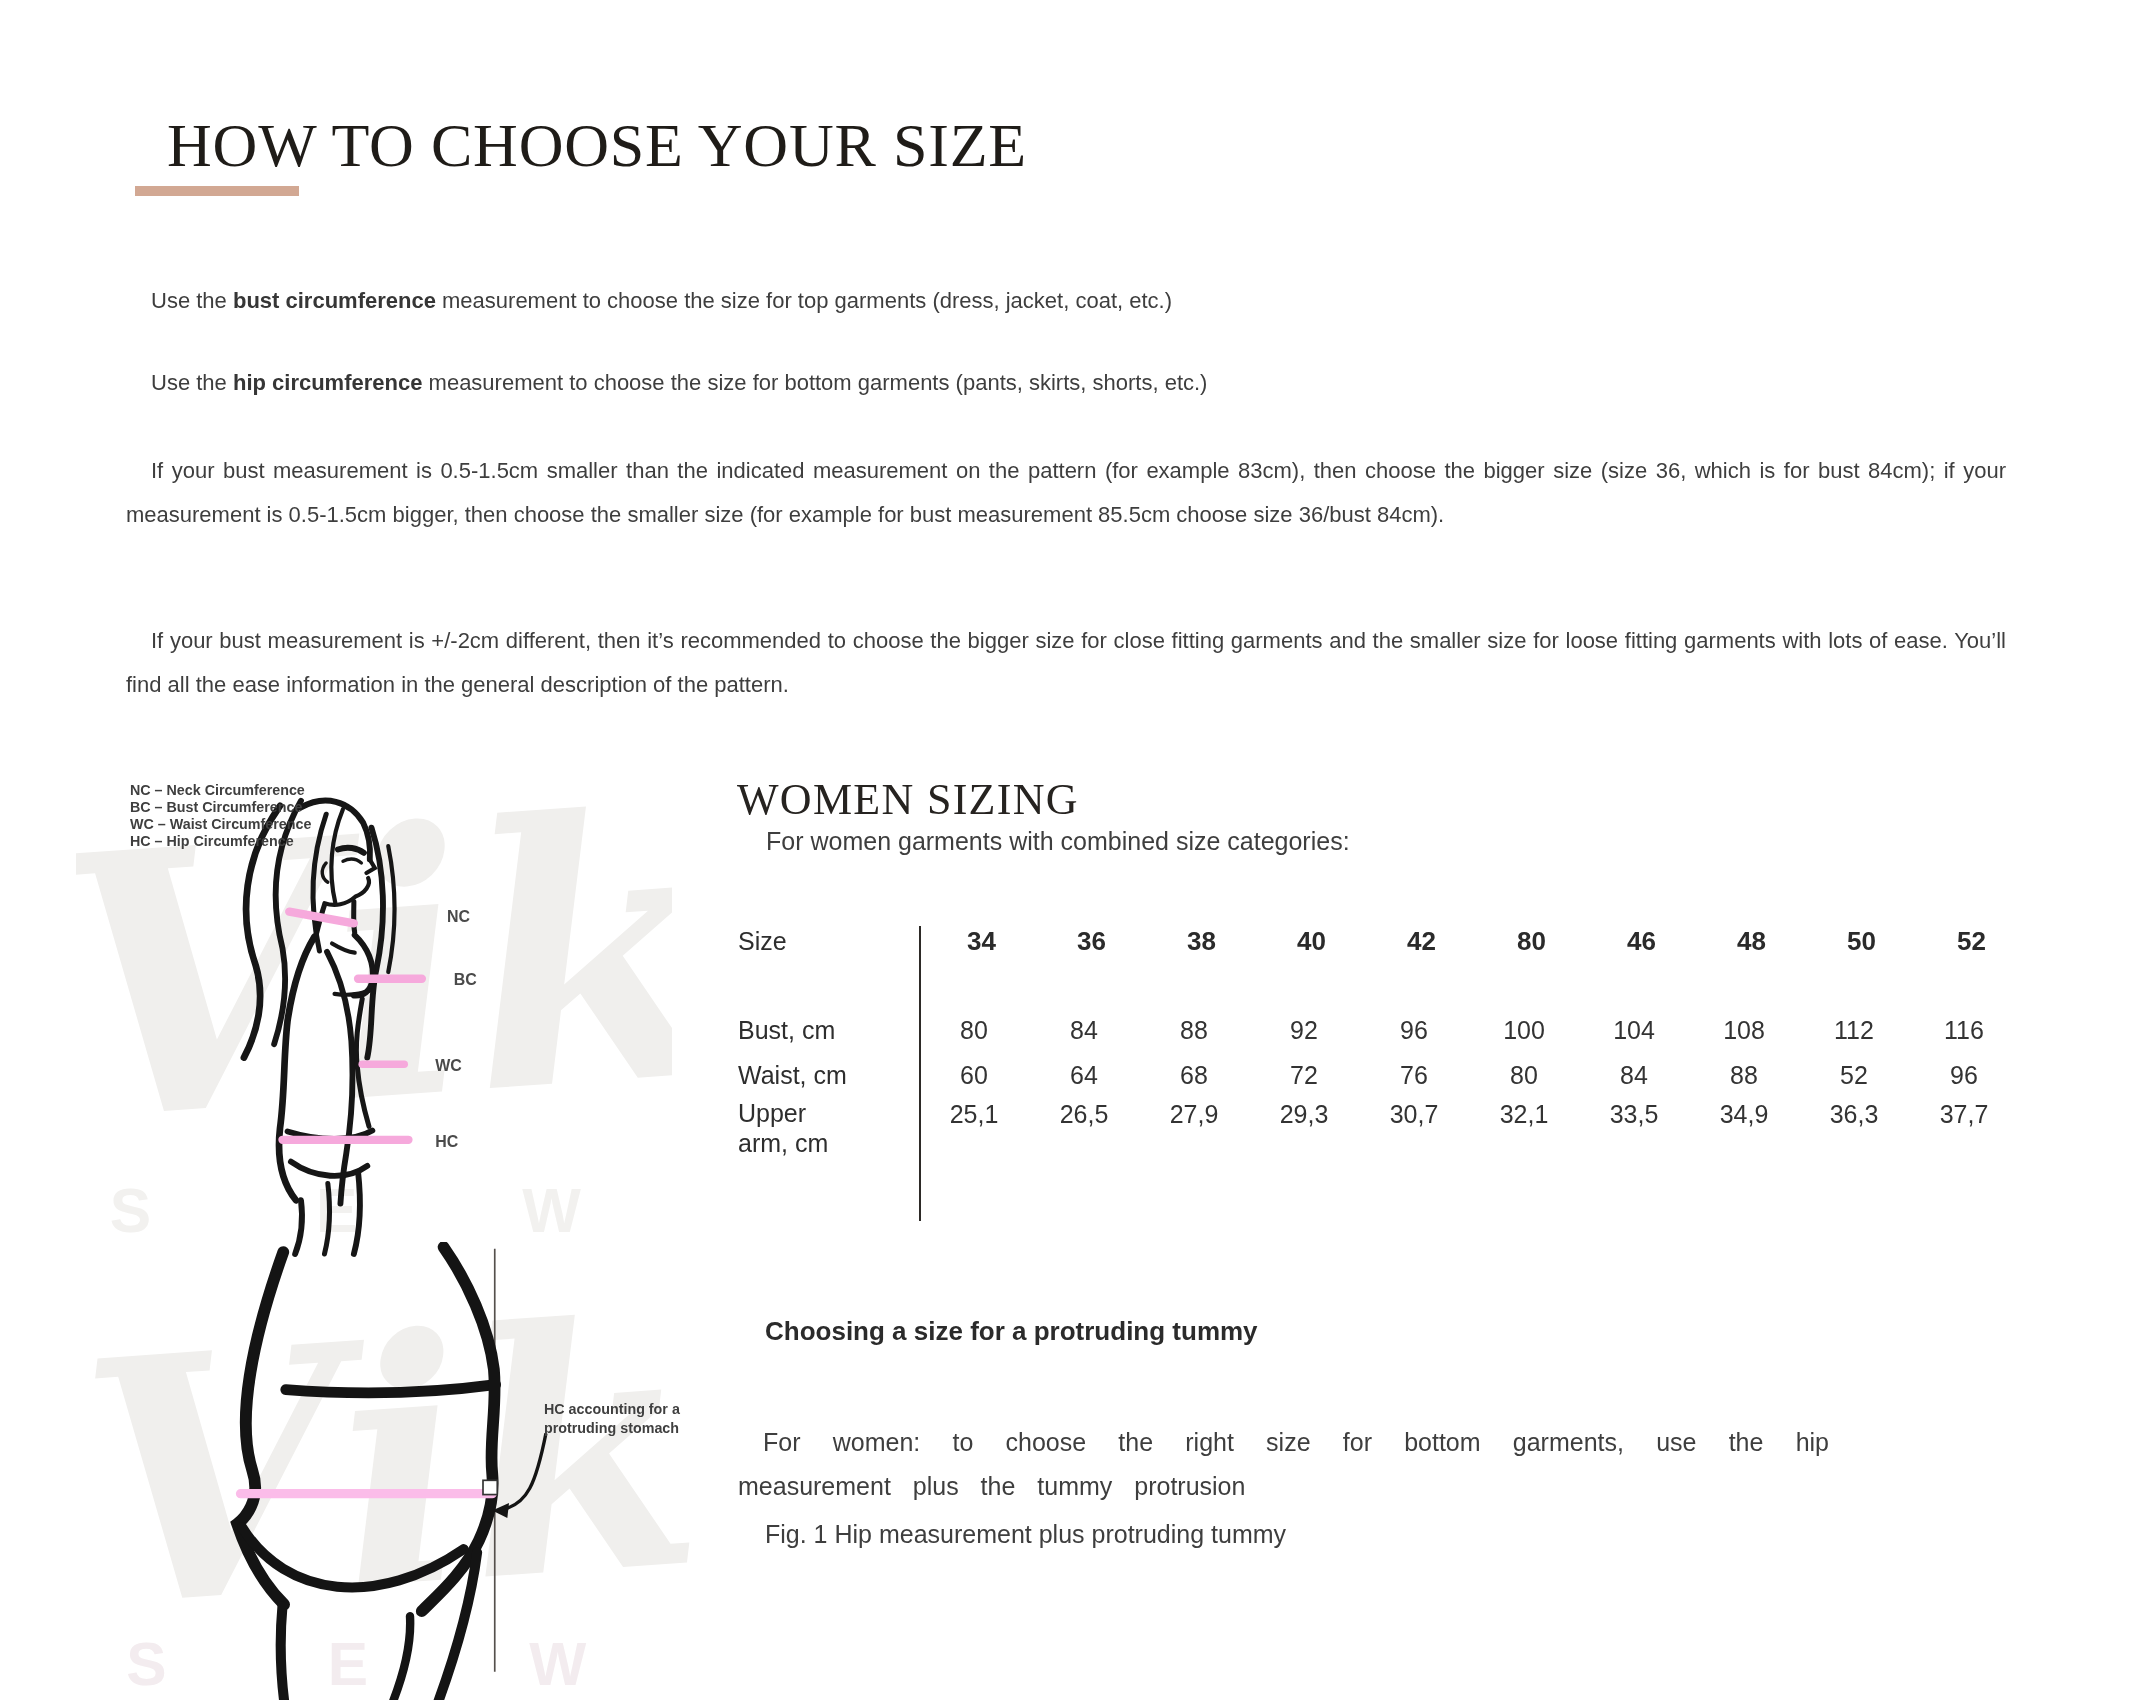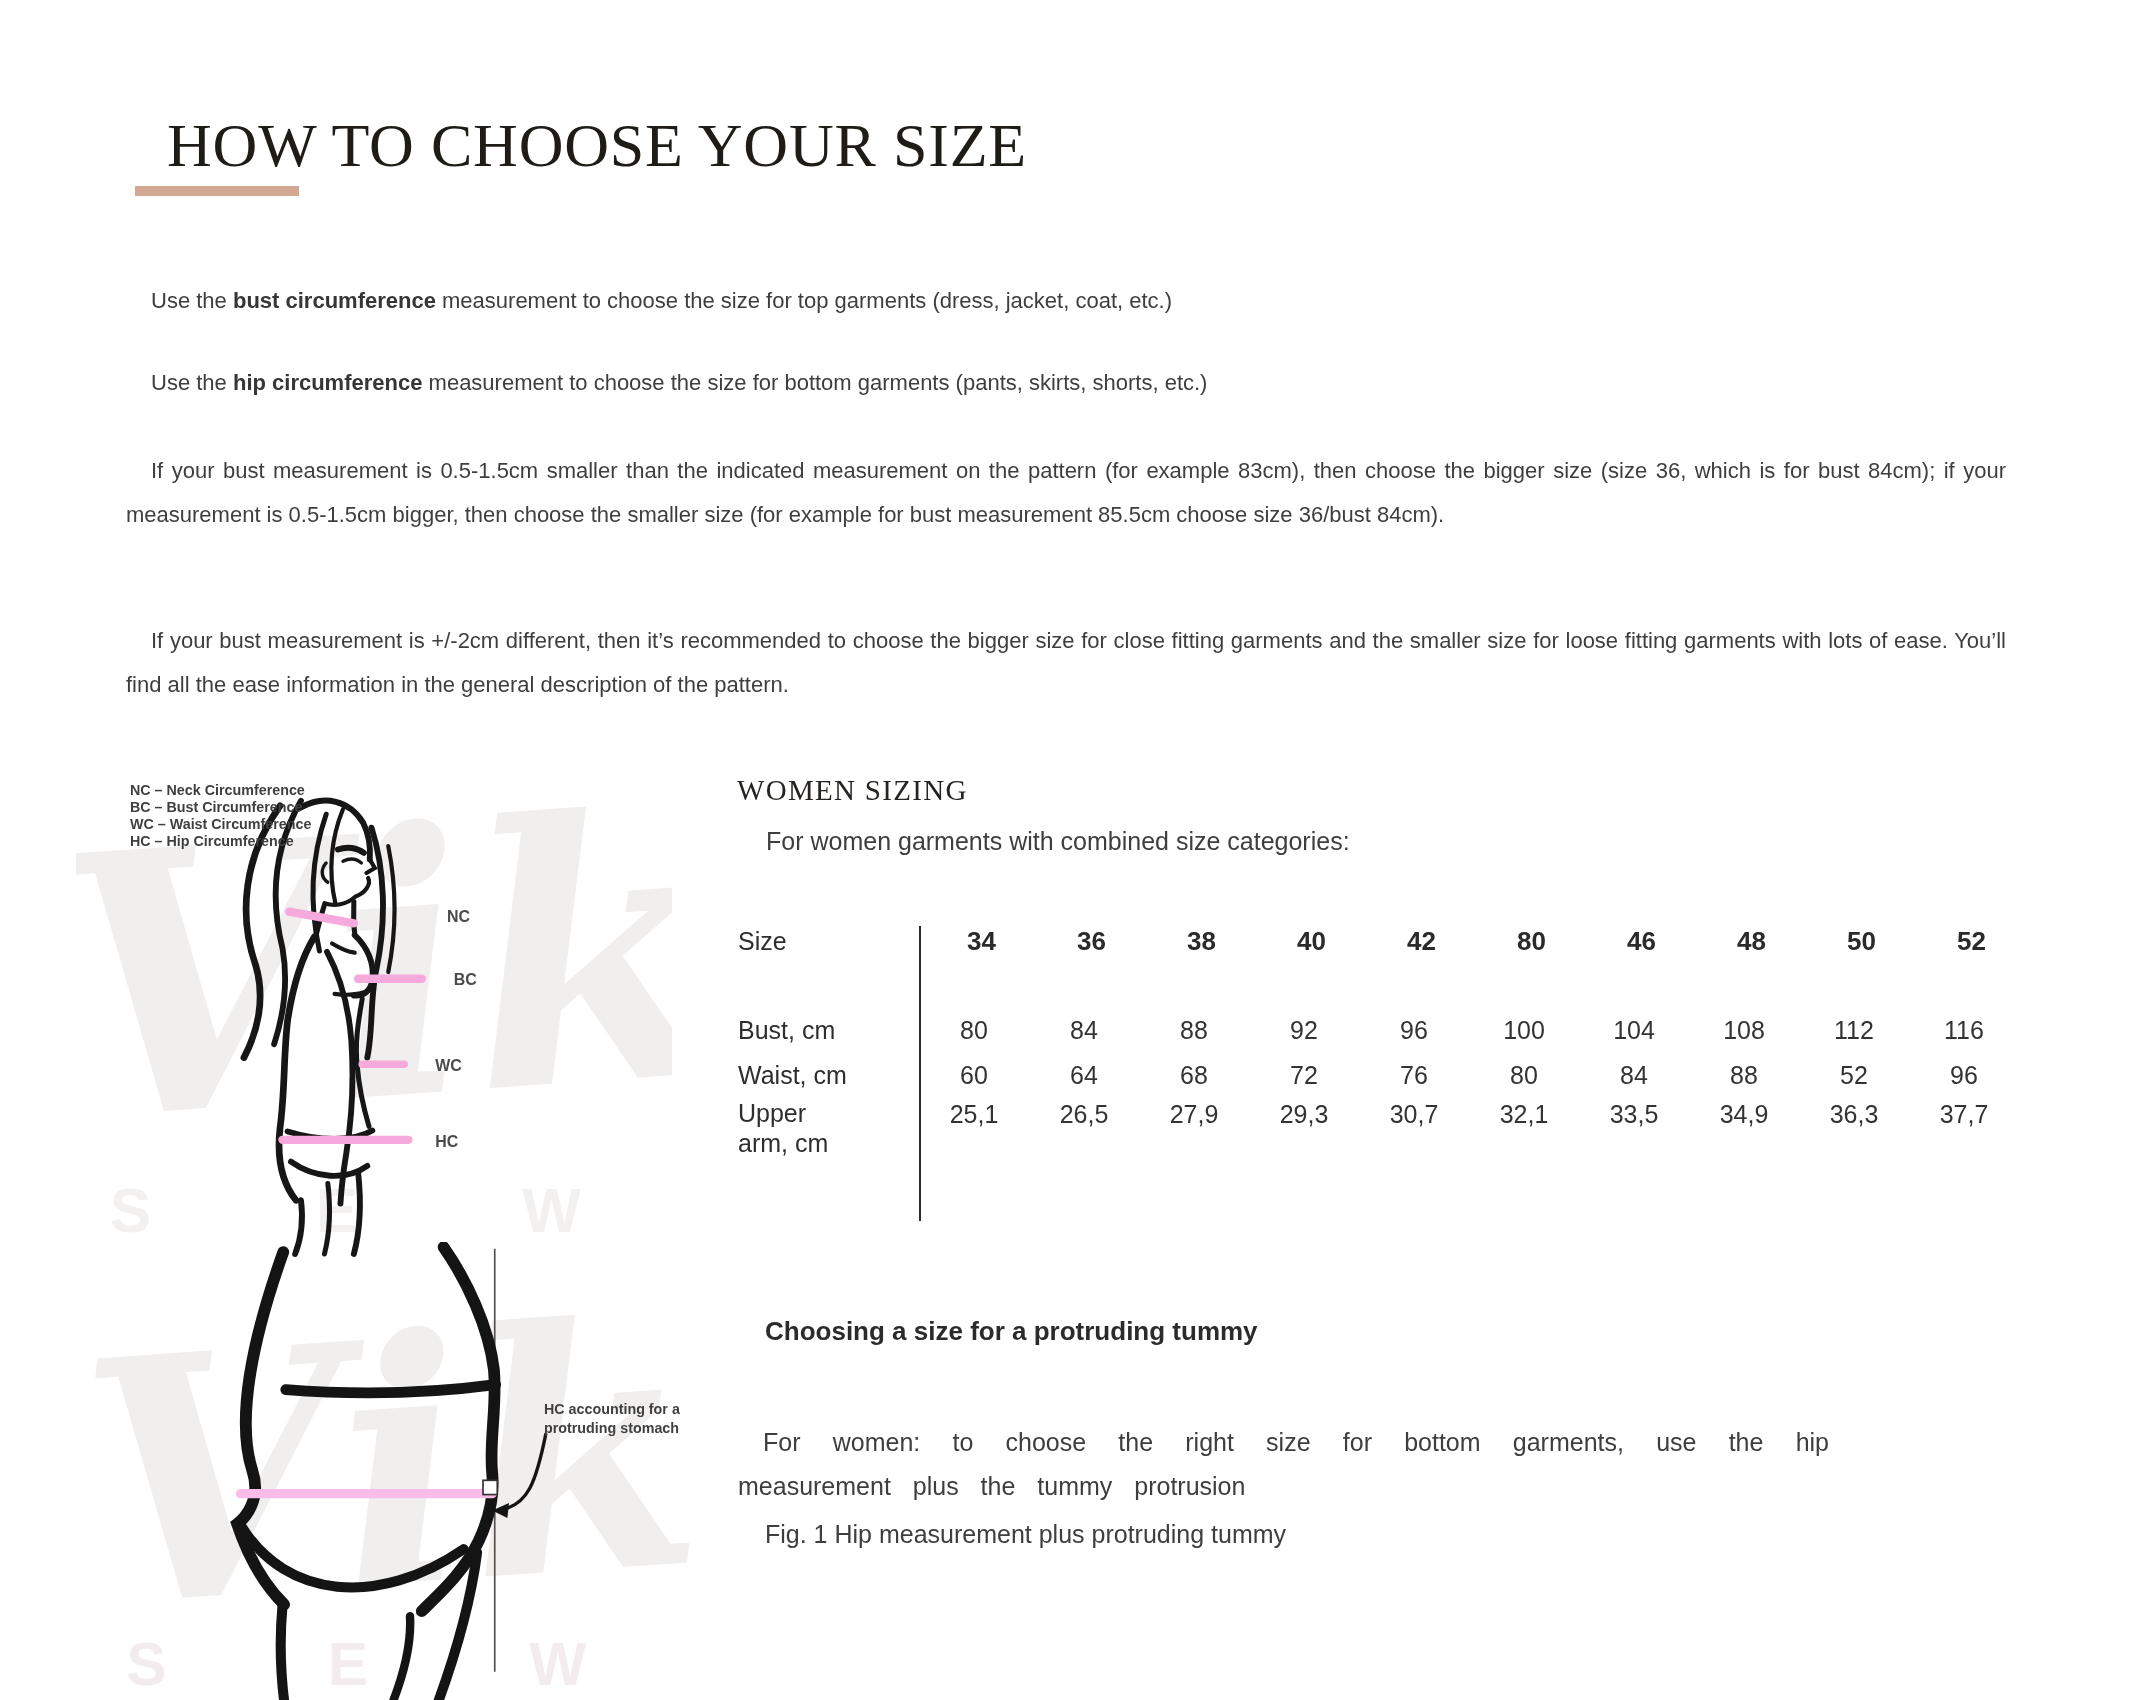--- a/index.html
+++ b/index.html
@@ -15,21 +15,21 @@
   }
   .title-underline{left:135px;top:186px;width:164px;height:10px;background:#d2a893;}
   
   .para{left:126px;width:1880px;font-size:22px;line-height:44px;text-indent:25px;color:#3e3e3e;}
   .para.just{text-align:justify;}
   .para b{font-weight:700;color:#363636;}
   
   .legend{left:130px;top:782px;font-size:14.3px;line-height:17px;font-weight:700;color:#3f3f3f;}
   
   .h2{
-    left:737px;top:774px;font-family:"Liberation Serif",serif;font-size:29px;
+    left:737px;top:774px;font-family:"Liberation Serif",serif;font-size:44px;
     letter-spacing:1.3px;color:#262320;font-weight:400;white-space:nowrap;
   }
   .sub{left:738px;top:827px;font-size:25px;color:#3e3e3e;white-space:nowrap;margin-left:28px;}
   
   .size-table{left:738px;top:916px;width:1292px;color:#333;}
   .t-row{display:grid;grid-template-columns:181px repeat(10,110px);align-items:center;}
   .t-row.head{height:50px;font-size:26px;}
   .t-row.head .num{font-weight:700;color:#2b2b2b;padding-left:15px;}
   .t-spacer{height:42px;}
   .t-row.data{height:45px;font-size:25px;}

